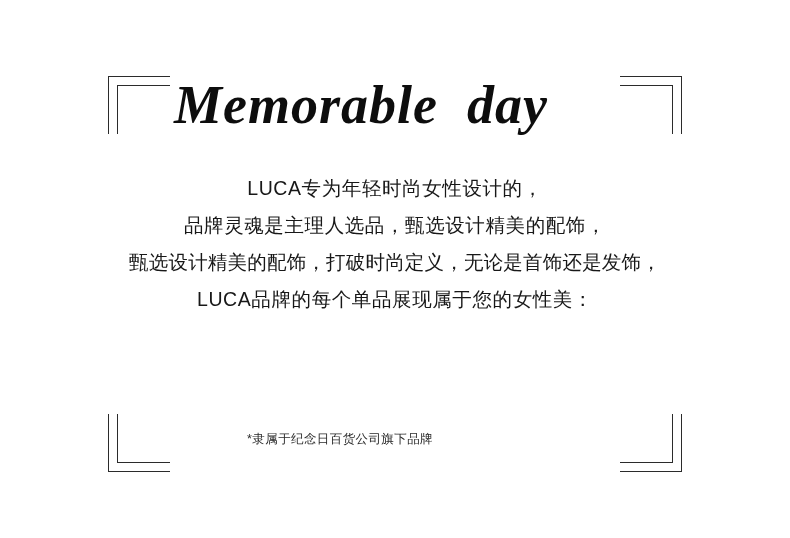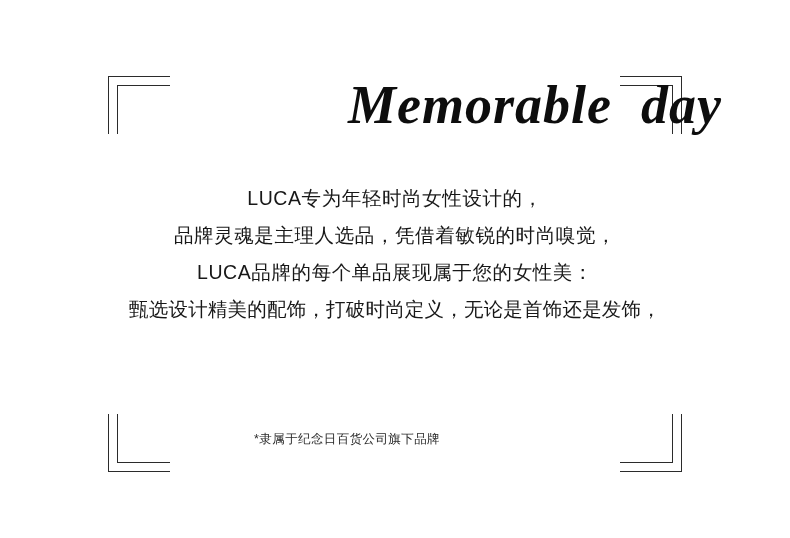--- a/index.html
+++ b/index.html
@@ -80,55 +80,55 @@
     right: 9px; bottom: 9px; width: 53px; height: 49px;
     border-right-width: 1px; border-bottom-width: 1px;
   }
 
   
   .headline {
     position: absolute;
     left: 0;
     top: 74px;
     width: 722px;
-    text-align: right;
+    text-align: center;
     font-family: "Liberation Serif", "DejaVu Serif", serif;
     font-weight: 700;
     font-style: italic;
     font-size: 54px;
     line-height: 62px;
     letter-spacing: 1px;
     color: #0d0d0d;
     white-space: pre;
   }
 
   
   .body-copy {
     position: absolute;
     left: 60px;
-    top: 180px;
+    top: 170px;
     width: 670px;
     text-align: center;
   }
   .body-copy .line {
     font-family: "Liberation Sans", "DejaVu Sans", sans-serif;
     font-size: 19.5px;
     line-height: 37px;
     letter-spacing: 0.6px;
     color: #181818;
     white-space: nowrap;
   }
   .body-copy .line.tight {
     letter-spacing: 0.2px;
   }
 
   
   .footnote {
     position: absolute;
-    left: 7px;
+    left: 0;
     top: 430px;
     width: 680px;
     text-align: center;
     font-family: "Liberation Sans", "DejaVu Sans", sans-serif;
     font-size: 12.5px;
     line-height: 18px;
     letter-spacing: 0.4px;
     color: #2a2a2a;
     white-space: nowrap;
   }
@@ -155,20 +155,20 @@
 
   <div class="corner br">
     <span class="outer"></span>
     <span class="inner"></span>
   </div>
 
   <div class="headline">Memorable  day</div>
 
   <div class="body-copy">
     <div class="line">LUCA专为年轻时尚女性设计的，</div>
-    <div class="line">品牌灵魂是主理人选品，凭借着敏锐的时尚嗅觉，</div>
+    <div class="line">品牌灵魂是主理人选品，甄选设计精美的配饰，</div>
+    <div class="line tight">甄选设计精美的配饰，打破时尚定义，无论是首饰还是发饰，</div>
     <div class="line">LUCA品牌的每个单品展现属于您的女性美：</div>
-    <div class="line tight">甄选设计精美的配饰，打破时尚定义，无论是首饰还是发饰，</div>
   </div>
 
   <div class="footnote">*隶属于纪念日百货公司旗下品牌</div>
 
 </div>
 
 </body></html>

